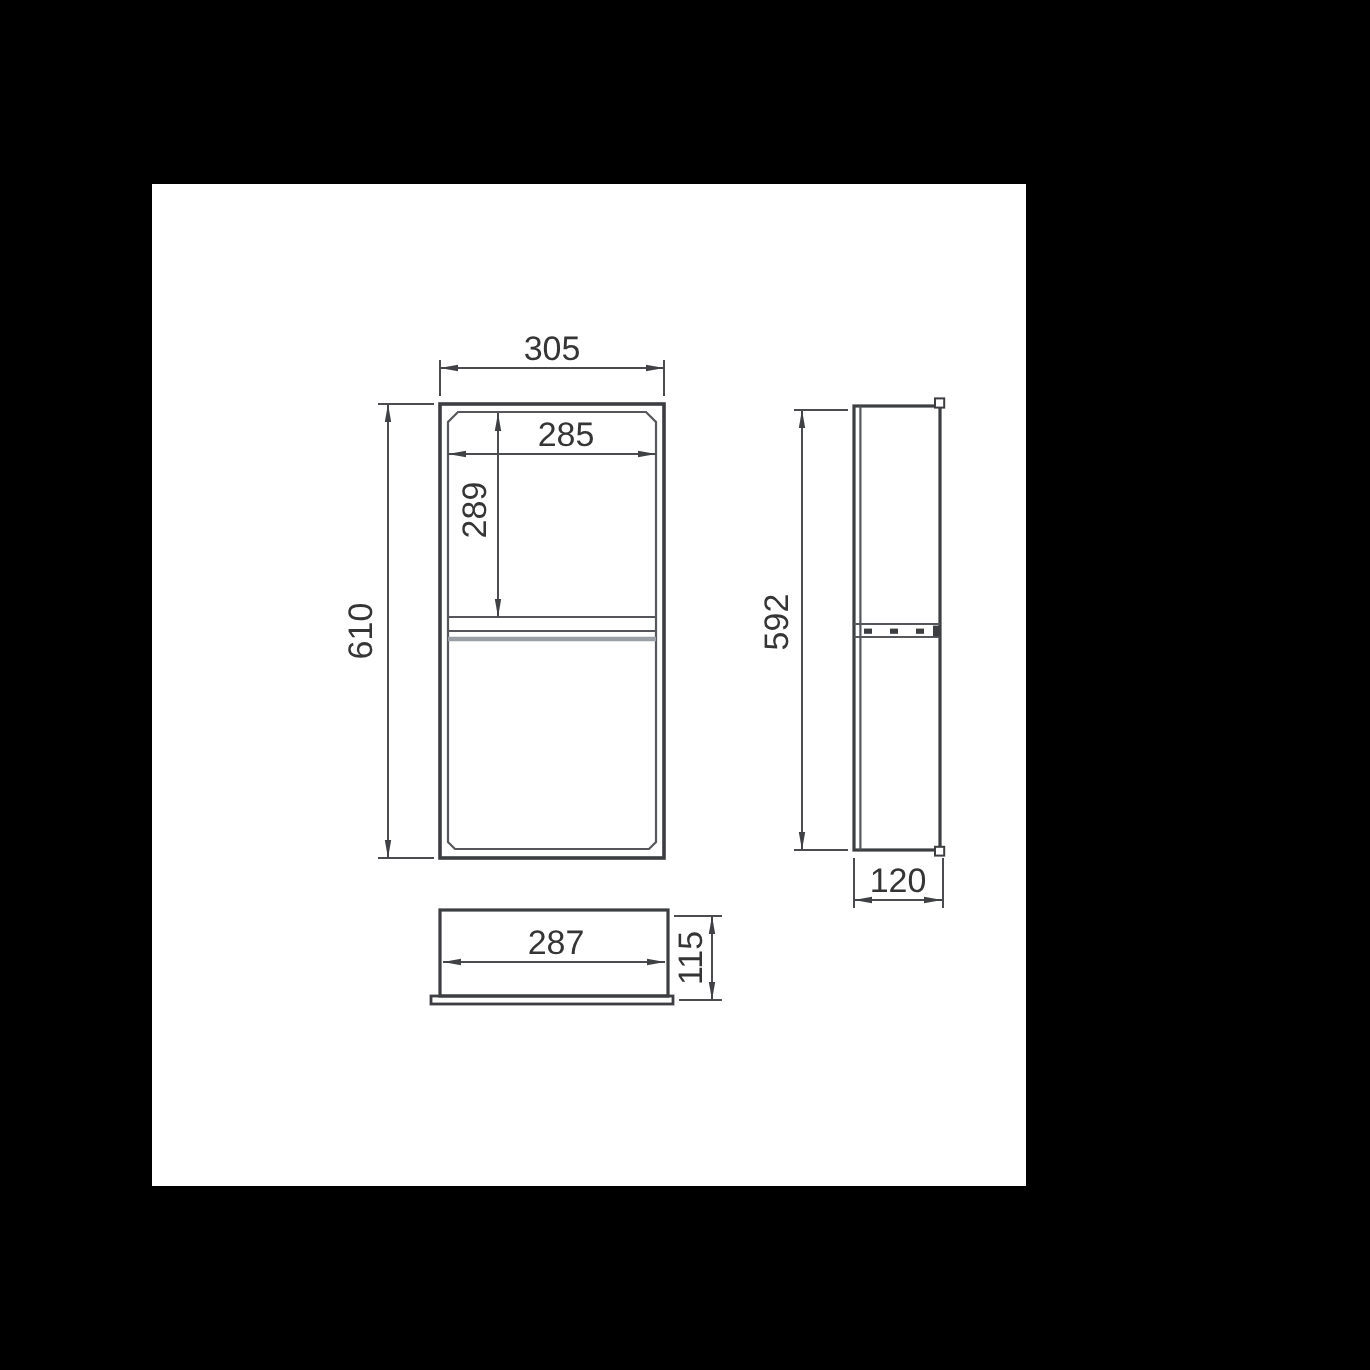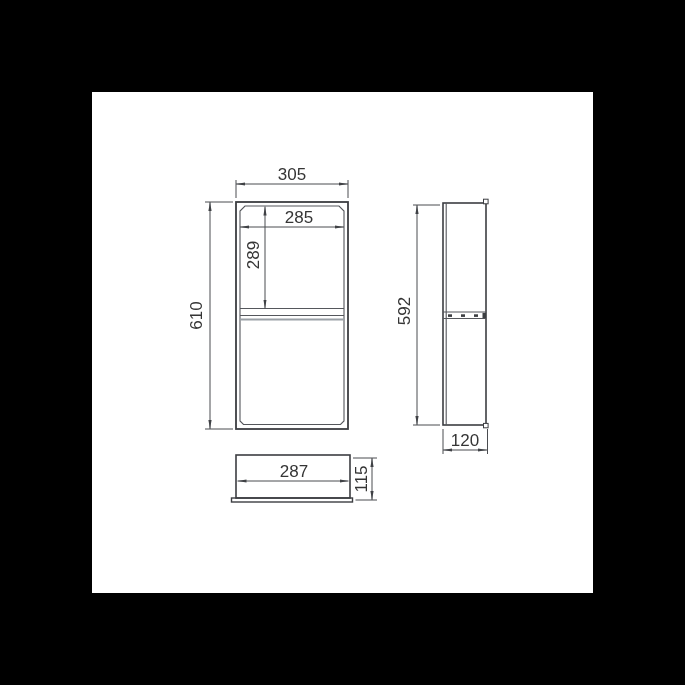--- a/index.html
+++ b/index.html
@@ -1,17 +1,17 @@
 <!DOCTYPE html>
 <html><head>
 <meta charset="utf-8">
 <style>
   html,body{margin:0;padding:0;background:#000;}
   .frame{position:relative;width:685px;height:685px;background:#000;overflow:hidden;}
-  .paper{position:absolute;left:92px;top:92px;width:501px;height:501px;background:#fff;}
+  .paper{position:absolute;left:76px;top:92px;width:437px;height:501px;background:#fff;}
   svg{display:block;}
   svg text{font-family:"Liberation Sans","DejaVu Sans",sans-serif;font-size:17px;fill:#353535;}
   .vl{stroke:#3c3e42;fill:none;}
   .thin{stroke:#55575c;fill:none;stroke-width:1.1;}
   .dl{stroke:#4a4c50;fill:none;stroke-width:1;}
   .shelfgray{stroke:#9aa0a6;stroke-width:2.2;fill:none;}
   .tick{fill:#3c3e42;stroke:none;}
   .tab{fill:#ffffff;stroke:#3c3e42;stroke-width:1;}
 </style>
 </head>

